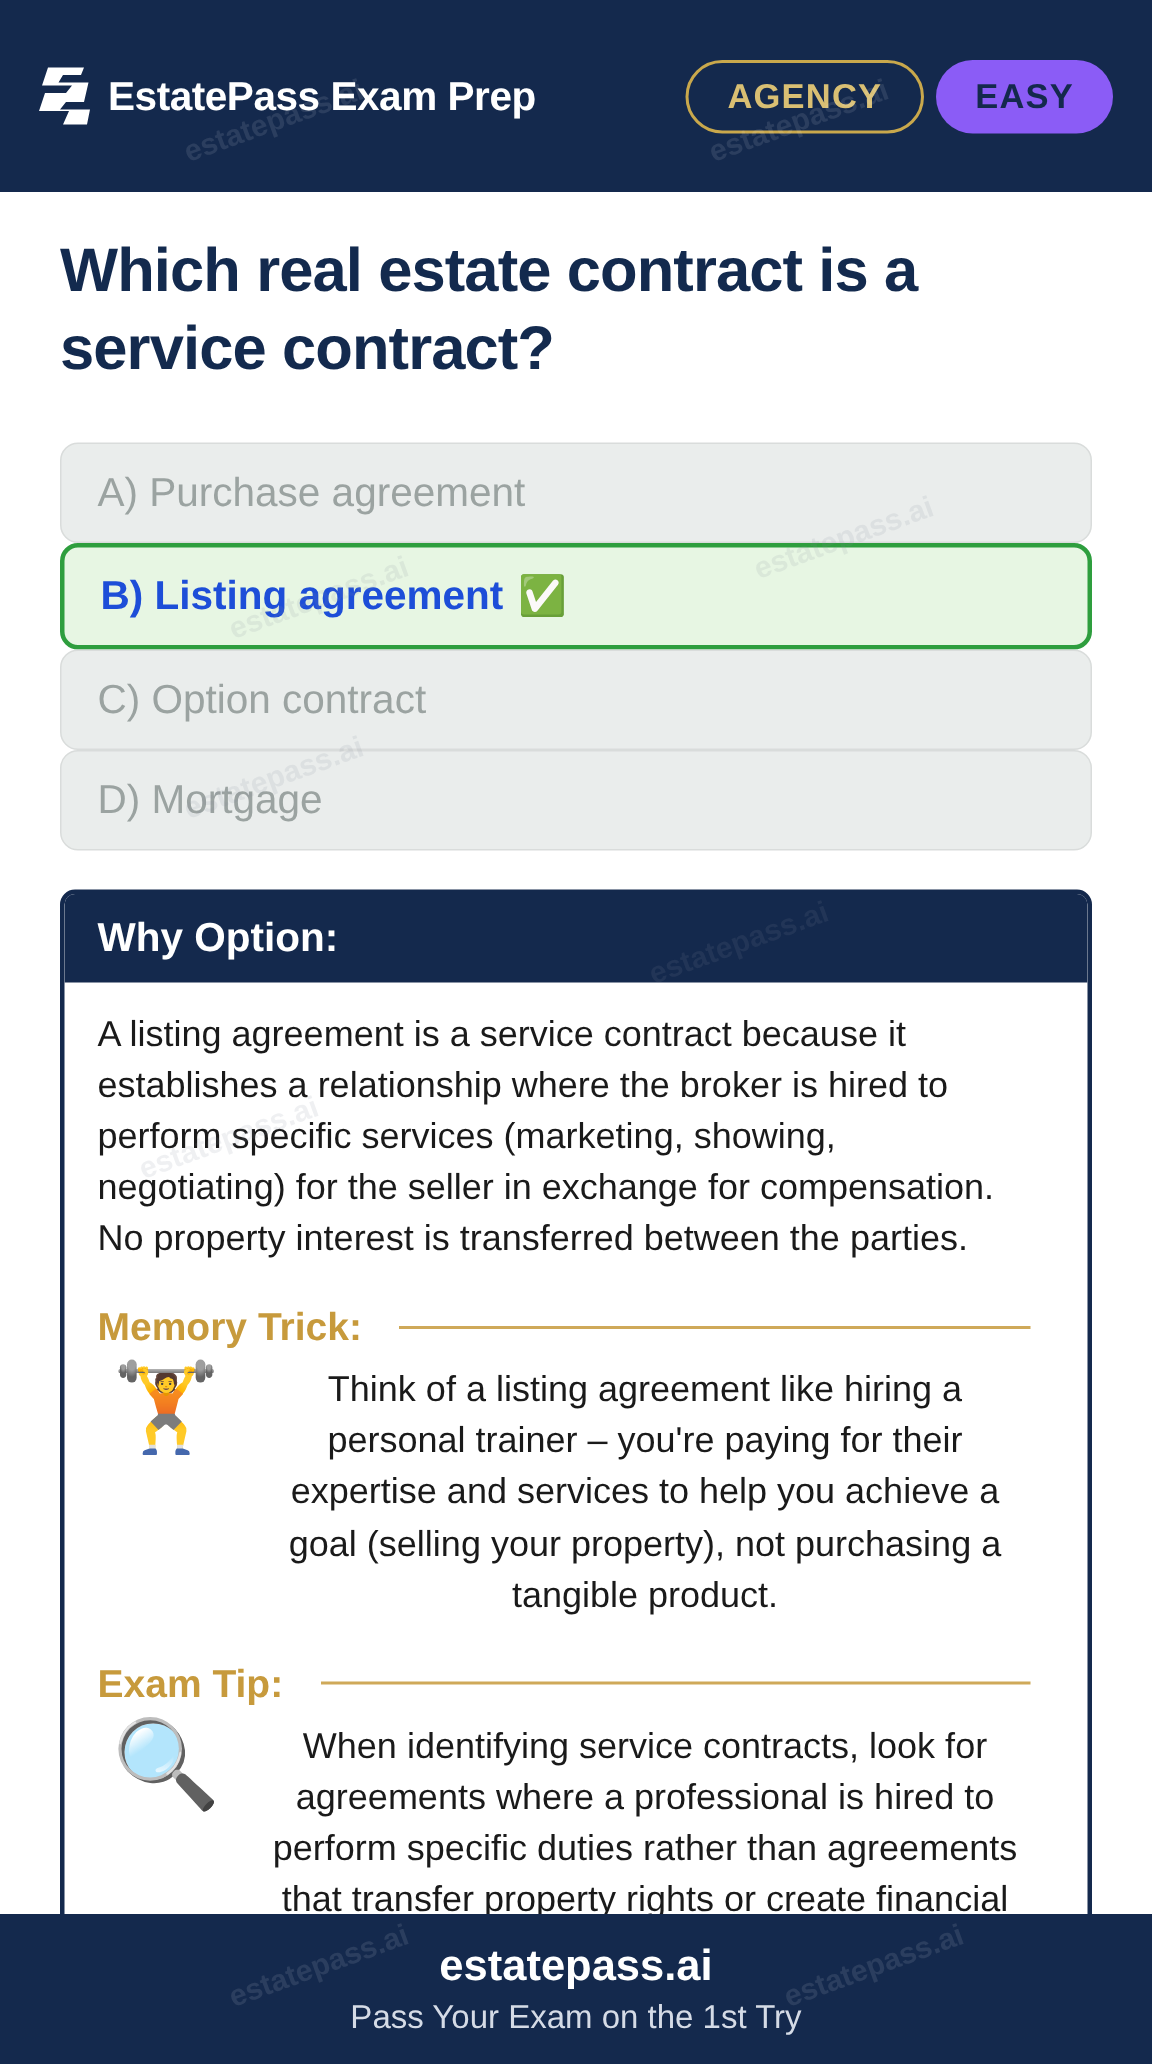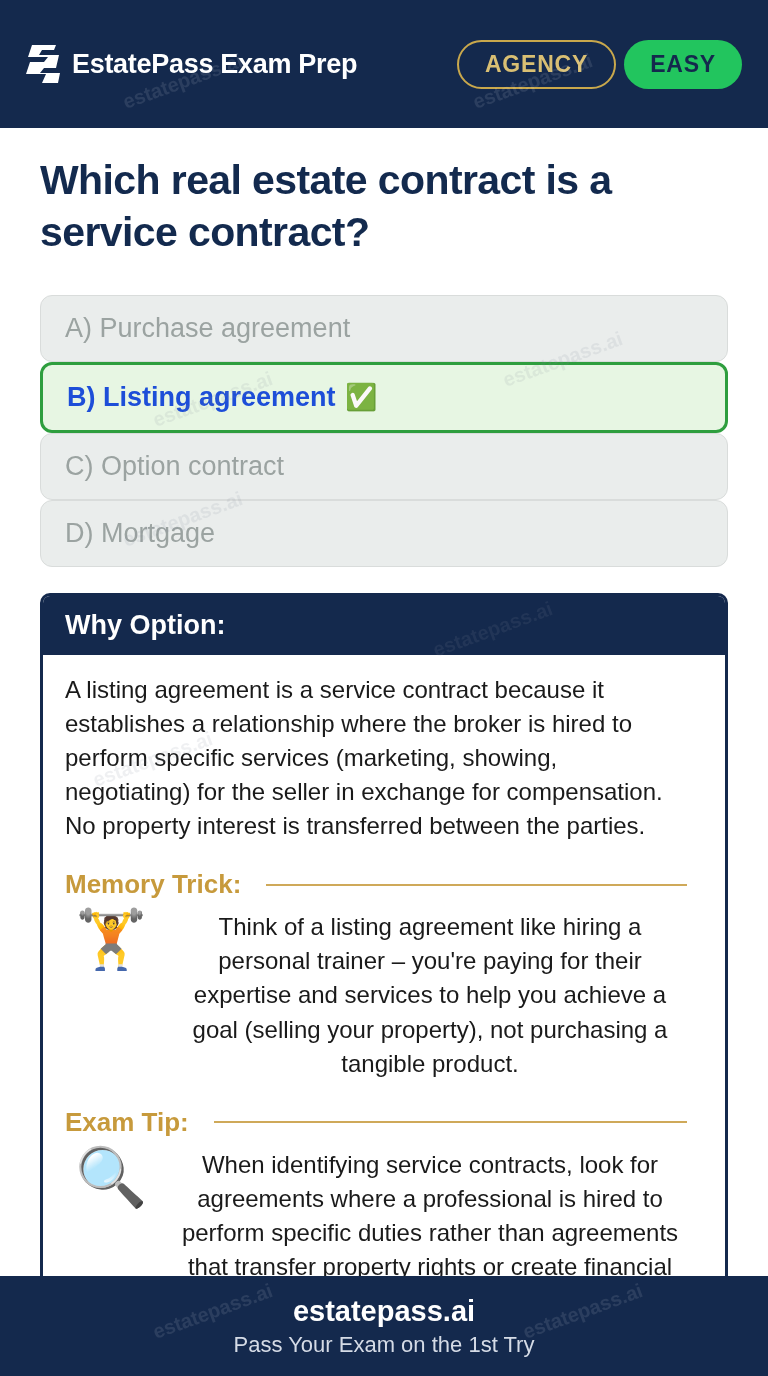--- a/index.html
+++ b/index.html
@@ -54,21 +54,21 @@
     border: 2px solid #c9a84c;
     color: #d9bf73;
     border-radius: 999px;
     padding: 9px 26px;
     font-size: 23px;
     font-weight: bold;
     letter-spacing: 0.8px;
     background: transparent;
   }
   .badge-solid {
-    background: #22c55e;
+    background: #8b5cf6;
     color: #14294d;
     border-radius: 999px;
     padding: 11px 26px;
     font-size: 23px;
     font-weight: bold;
     letter-spacing: 0.8px;
   }
 
   
   .body {

